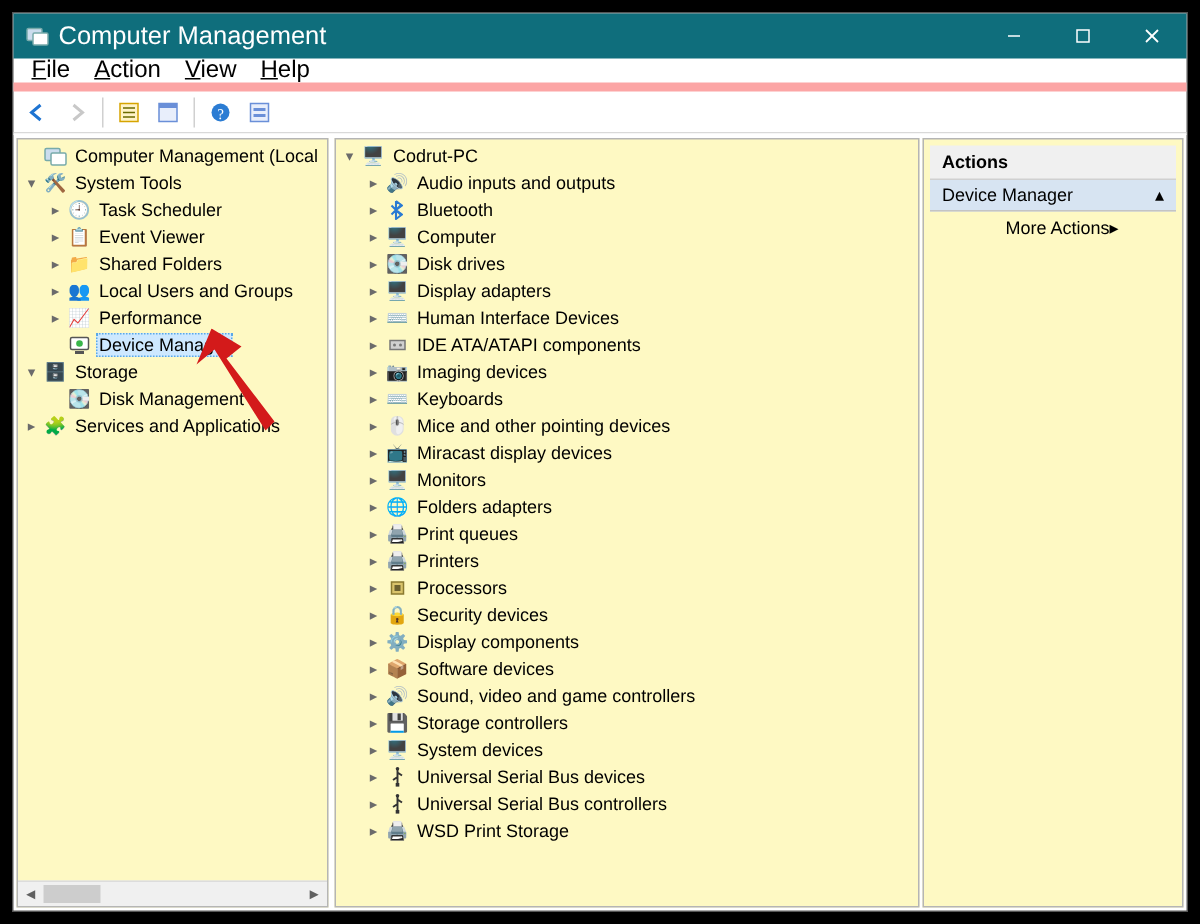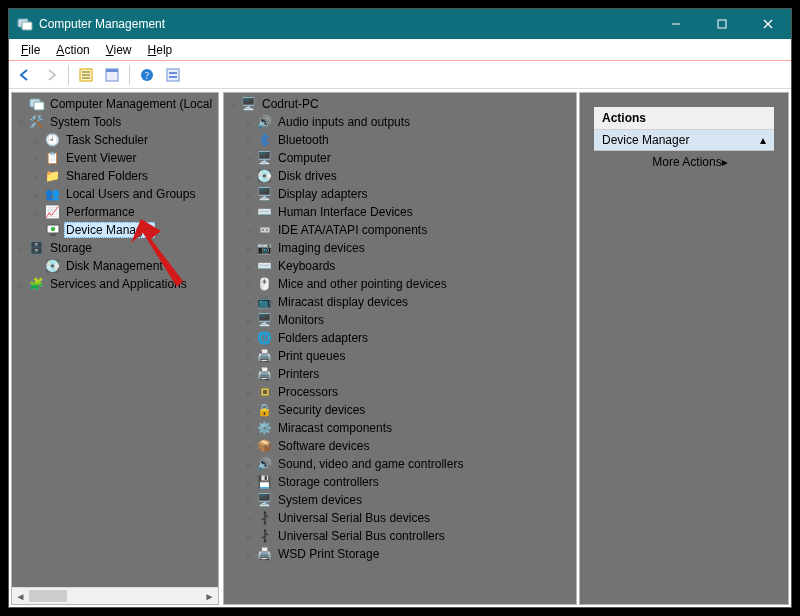--- a/index.html
+++ b/index.html
@@ -2,38 +2,38 @@
 <html><head>
 <meta charset="utf-8">
 <style>
 html,body{margin:0;padding:0;font-family:"Segoe UI",Tahoma,sans-serif;font-size:12px;color:#000;background:#000}
 *{box-sizing:border-box}
 .wrap{width:800px;height:616px;padding:8px;margin:0 auto}
 .window{width:784px;height:600px;background:#fff;border:1px solid #555;display:flex;flex-direction:column}
 
 .titlebar{height:30px;background:#0f6e7c;color:#fff;display:flex;align-items:center;padding:0 0 0 8px}
 .titlebar .ico{width:16px;height:16px;margin-right:6px;display:flex;align-items:center;justify-content:center}
-.titlebar .title{flex:1;font-size:12px}
+.titlebar .title{flex:1;font-size:17px}
 .winbtns{display:flex;height:100%}
 .winbtn{width:46px;display:flex;align-items:center;justify-content:center;color:#fff;cursor:pointer}
 
-.menubar{height:22px;display:flex;align-items:center;padding:2px 4px;border-bottom:1px solid #fca5a5;font-size:12px}
+.menubar{height:22px;display:flex;align-items:center;padding:2px 4px;border-bottom:6px solid #fca5a5;font-size:16px}
 .menuitem{padding:2px 8px;cursor:pointer}
 .menuitem .u{text-decoration:underline}
 
 .toolbar{height:28px;display:flex;align-items:center;padding:0 4px;border-bottom:1px solid #d9d9d9;gap:2px}
 .tbtn{width:24px;height:24px;display:flex;align-items:center;justify-content:center;border:1px solid transparent;border-radius:2px;cursor:pointer}
 .tbtn.disabled{opacity:.4;cursor:default}
 .tsep{width:1px;height:20px;background:#d0d0d0;margin:0 3px}
 
 .body{flex:1;display:flex;min-height:0;border-top:1px solid #fff}
-.pane{border:1px solid #b5b5b5;margin:2px;background:#737373;overflow:auto;position:relative}
+.pane{border:1px solid #b5b5b5;margin:2px;background:#fef9c3;overflow:auto;position:relative}
 .pane.left{width:208px;flex:none}
 .pane.center{flex:1}
-.pane.right{width:210px;flex:none;margin-left:0;padding:14px;overflow:hidden}
+.pane.right{width:174px;flex:none;margin-left:0;padding:4px;overflow:hidden}
 
 .tree{padding:2px 0 2px 2px;white-space:nowrap}
 .row{display:flex;align-items:center;height:18px;padding-right:4px;cursor:pointer}
 .tw{width:14px;height:14px;display:flex;align-items:center;justify-content:center;color:#6b6b6b;font-size:10px;flex:none}
 .tw.exp::before{content:"▾"}
 .tw.col::before{content:"▸"}
 .tw.none::before{content:""}
 .ic{width:16px;height:16px;margin:0 3px 0 1px;display:flex;align-items:center;justify-content:center;flex:none;font-size:12px}
 .lbl{padding:0 2px}
 .row.sel .lbl{background:#cde8ff;border:1px dotted #5aa8e6;padding:0 1px}
@@ -320,21 +320,21 @@
               <span class="lbl">Processors</span>
             </div>
             <div class="row l1">
               <span class="tw col"></span>
               <span class="ic">🔒</span>
               <span class="lbl">Security devices</span>
             </div>
             <div class="row l1">
               <span class="tw col"></span>
               <span class="ic">⚙️</span>
-              <span class="lbl">Miracast components</span>
+              <span class="lbl">Display components</span>
             </div>
             <div class="row l1">
               <span class="tw col"></span>
               <span class="ic">📦</span>
               <span class="lbl">Software devices</span>
             </div>
             <div class="row l1">
               <span class="tw col"></span>
               <span class="ic">🔊</span>
               <span class="lbl">Sound, video and game controllers</span>

